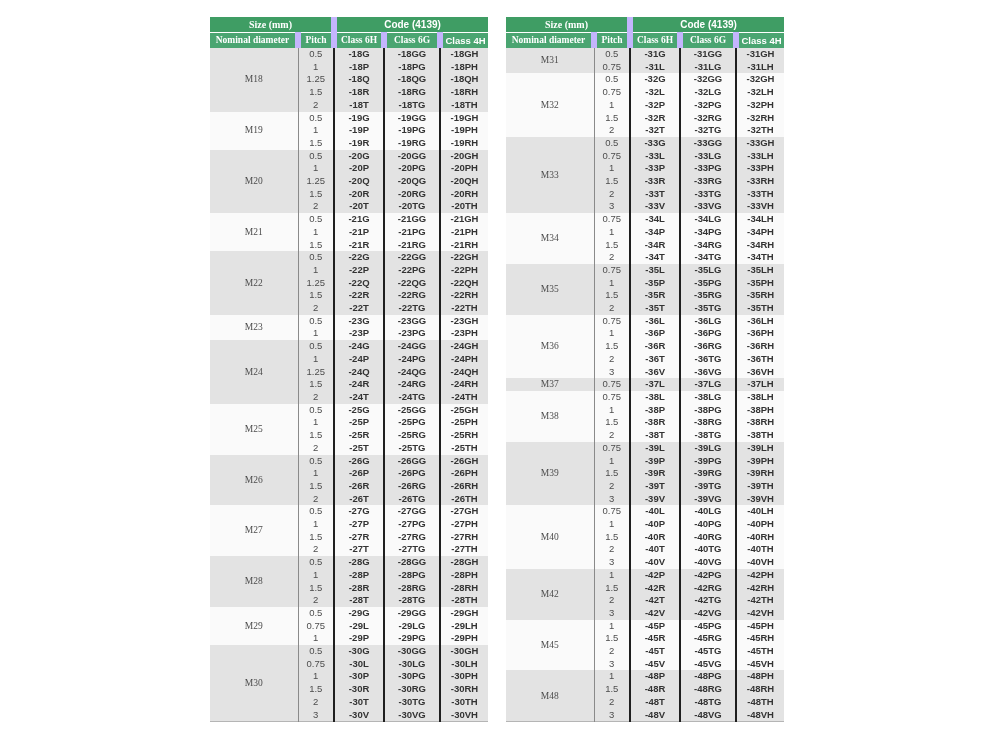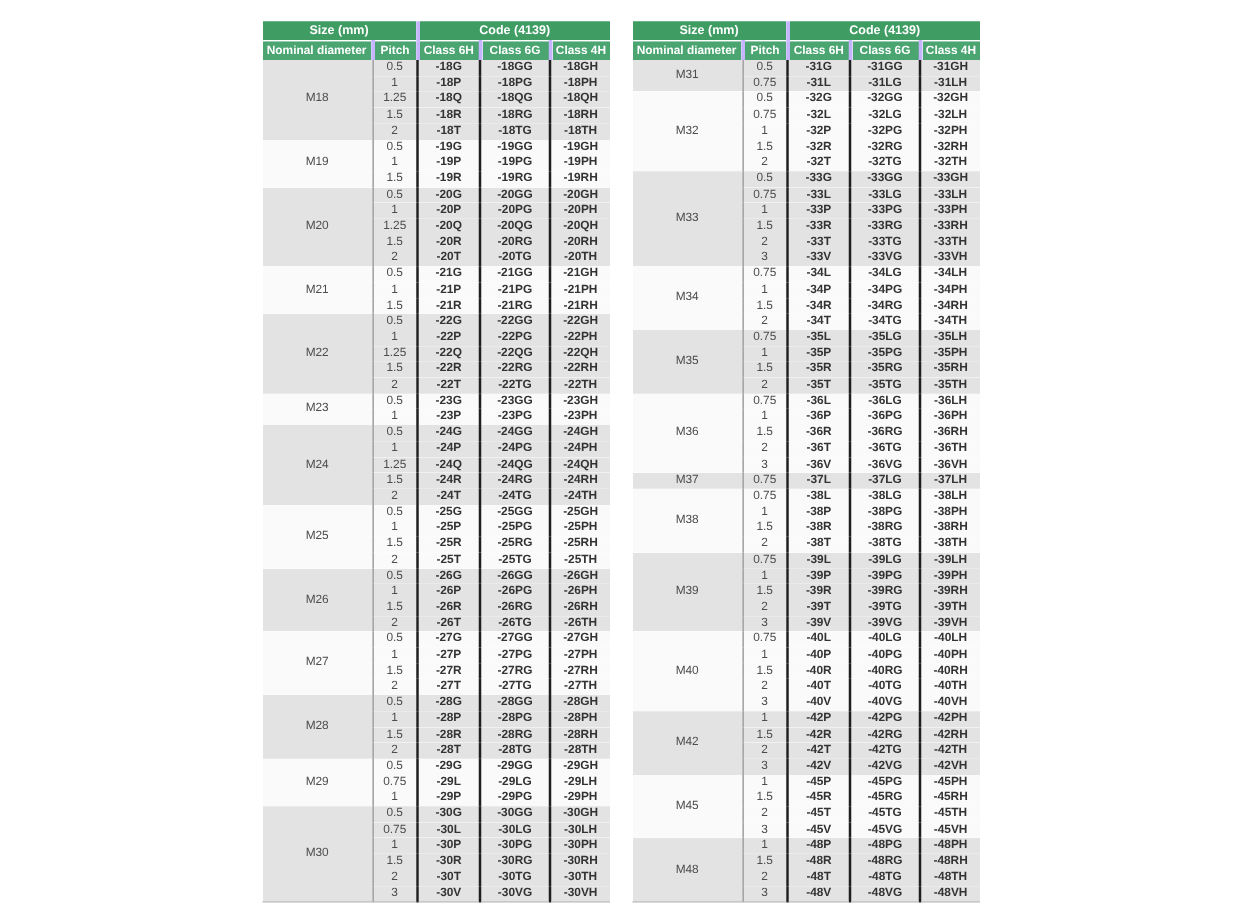--- a/index.html
+++ b/index.html
@@ -33,28 +33,28 @@
   .tbl col.c-4h{width:48px;}
   .tbl th,.tbl td{
     padding:0;margin:0;
     text-align:center;vertical-align:middle;
     white-space:nowrap;overflow:hidden;
   }
   .tbl th{
     height:15px;line-height:15px;
     color:#ffffff;font-weight:bold;font-size:9.5px;
   }
-  .tbl thead tr th:not(:last-child){border-right:3px solid #c4b5fd;}
+  .tbl thead tr th:not(:last-child){border-right:6px solid #c4b5fd;font-family:Liberation Serif, serif;}
   .tbl thead tr.row-top th{background:var(--green-top);font-size:10px;border-bottom:1px solid #ffffff;}
   .tbl thead tr.row-sub th{background:var(--green-sub);text-align:center;}
   .tbl td{
     height:12.7px;line-height:12.7px;
     font-size:9.5px;color:var(--body-text);
   }
-  .tbl td.diam{color:var(--body-text);}
+  .tbl td.diam{color:var(--body-text);font-family:Liberation Serif, serif;}
   .tbl td.pitch{border-left:1px solid var(--grid-gray);}
   .tbl td.code{font-weight:bold;color:var(--code-text);border-left:2px solid var(--grid-black);}
   .tbl tr.band-gray td{background:var(--band-gray);}
   .tbl tr.band-white td{background:var(--band-white);}
 </style>
 </head>
 <body>
 
 <div class="canvas">
 

